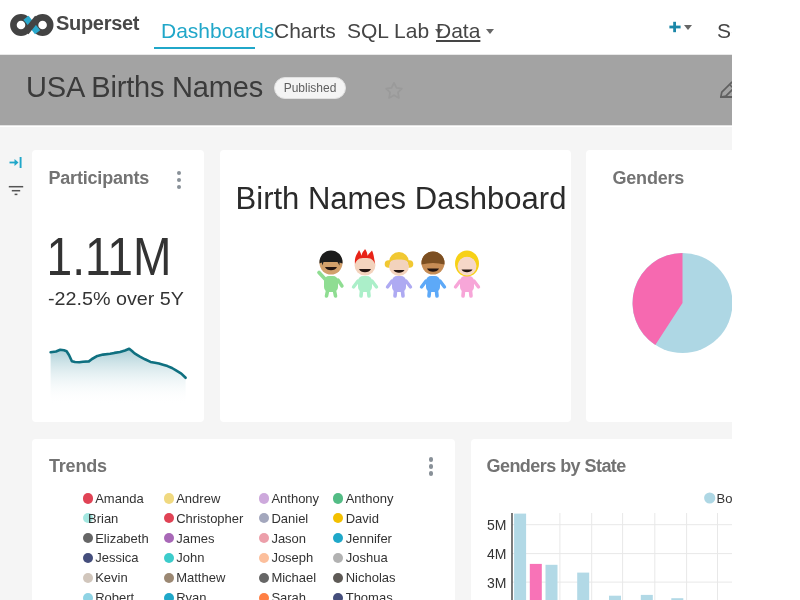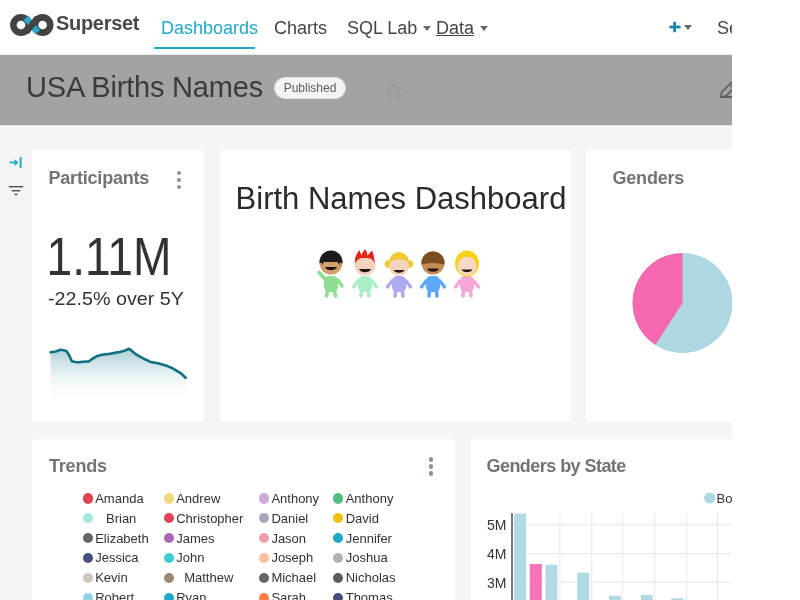--- a/index.html
+++ b/index.html
@@ -6,21 +6,21 @@
   html,body { width:800px; height:600px; overflow:hidden; font-family:"Liberation Sans", sans-serif; background:#fff; }
   #page { position:relative; width:732px; height:600px; overflow:hidden; }
   .abs { position:absolute; }
   .navbar { position:absolute; left:0; top:0; width:800px; height:55px; background:#fff; border-bottom:1px solid #e8e8e8; }
   .hdr2 { position:absolute; left:0; top:55px; width:800px; height:71px; background:#a3a3a3; border-bottom:1px solid #e3e3e3; }
   .main { position:absolute; left:0; top:127px; width:800px; height:473px; background:#f5f5f5; }
   .card { position:absolute; background:#fff; border-radius:4px; }
   .ctitle { position:absolute; font-size:18px; font-weight:600; color:#737373; letter-spacing:-0.2px; line-height:1.2; white-space:nowrap; }
   .kebab { position:absolute; width:5px; }
   .kebab i { display:block; width:4.6px; height:4.6px; border-radius:50%; background:#889098; margin:0 0 2.6px 0; }
-  .navlink { position:absolute; top:18px; font-size:18px; color:#454545; line-height:1.2; white-space:nowrap; }
+  .navlink { position:absolute; top:18px; font-size:21px; color:#454545; line-height:1.2; white-space:nowrap; }
   .caret { display:inline-block; width:0; height:0; border-left:4px solid transparent; border-right:4px solid transparent; border-top:5px solid #666; vertical-align:middle; margin-left:6px; margin-bottom:2px; }
   .lgname { position:absolute; font-size:13px; color:#333; line-height:1.2; white-space:nowrap; }
   .lgdot { position:absolute; width:10.2px; height:10.2px; border-radius:50%; }
 </style>
 </head>
 <body>
 <div id="page">
 
   <div class="navbar">
     <svg class="abs" style="left:10px; top:13.5px;" width="44" height="22" viewBox="0 0 44 22">
@@ -231,21 +231,21 @@
   <div id="legend">
     <span class="lgdot" style="left:82.7px; top:493.4px; background:#e04355;"></span>
       <span class="lgname" style="left:95.2px; top:490.9px;">Amanda</span>
     <span class="lgdot" style="left:163.7px; top:493.4px; background:#f0d980;"></span>
       <span class="lgname" style="left:176.2px; top:490.9px;">Andrew</span>
     <span class="lgdot" style="left:258.9px; top:493.4px; background:#cda9dc;"></span>
       <span class="lgname" style="left:271.4px; top:490.9px;">Anthony</span>
     <span class="lgdot" style="left:333.2px; top:493.4px; background:#53bc85;"></span>
       <span class="lgname" style="left:345.7px; top:490.9px;">Anthony</span>
     <span class="lgdot" style="left:82.7px; top:513.2px; background:#a3e7e0;"></span>
-      <span class="lgname" style="left:106px; top:510.7px;">Brian</span>
+      <span class="lgname" style="left:88px; top:510.7px;">Brian</span>
     <span class="lgdot" style="left:163.7px; top:513.2px; background:#e04355;"></span>
       <span class="lgname" style="left:176.2px; top:510.7px;">Christopher</span>
     <span class="lgdot" style="left:258.9px; top:513.2px; background:#a3a7bd;"></span>
       <span class="lgname" style="left:271.4px; top:510.7px;">Daniel</span>
     <span class="lgdot" style="left:333.2px; top:513.2px; background:#f3c000;"></span>
       <span class="lgname" style="left:345.7px; top:510.7px;">David</span>
     <span class="lgdot" style="left:82.7px; top:533.0px; background:#666666;"></span>
       <span class="lgname" style="left:95.2px; top:530.5px;">Elizabeth</span>
     <span class="lgdot" style="left:163.7px; top:533.0px; background:#a868b7;"></span>
       <span class="lgname" style="left:176.2px; top:530.5px;">James</span>
@@ -257,21 +257,21 @@
       <span class="lgname" style="left:95.2px; top:550.3px;">Jessica</span>
     <span class="lgdot" style="left:163.7px; top:552.8px; background:#3ccccb;"></span>
       <span class="lgname" style="left:176.2px; top:550.3px;">John</span>
     <span class="lgdot" style="left:258.9px; top:552.8px; background:#fcbf9c;"></span>
       <span class="lgname" style="left:271.4px; top:550.3px;">Joseph</span>
     <span class="lgdot" style="left:333.2px; top:552.8px; background:#b2b2b2;"></span>
       <span class="lgname" style="left:345.7px; top:550.3px;">Joshua</span>
     <span class="lgdot" style="left:82.7px; top:572.8px; background:#d1c6bc;"></span>
       <span class="lgname" style="left:95.2px; top:570.3px;">Kevin</span>
     <span class="lgdot" style="left:163.7px; top:572.8px; background:#9b8873;"></span>
-      <span class="lgname" style="left:176.2px; top:570.3px;margin-left:8px;">Matthew</span>
+      <span class="lgname" style="left:176.2px; top:570.3px;">Matthew</span>
     <span class="lgdot" style="left:258.9px; top:572.8px; background:#666666;"></span>
       <span class="lgname" style="left:271.4px; top:570.3px;">Michael</span>
     <span class="lgdot" style="left:333.2px; top:572.8px; background:#5e5a56;"></span>
       <span class="lgname" style="left:345.7px; top:570.3px;">Nicholas</span>
     <span class="lgdot" style="left:82.7px; top:592.8px; background:#8fd3e4;"></span>
       <span class="lgname" style="left:95.2px; top:590.3px;">Robert</span>
     <span class="lgdot" style="left:163.7px; top:592.8px; background:#1fa8c9;"></span>
       <span class="lgname" style="left:176.2px; top:590.3px;">Ryan</span>
     <span class="lgdot" style="left:258.9px; top:592.8px; background:#ff7f44;"></span>
       <span class="lgname" style="left:271.4px; top:590.3px;">Sarah</span>

